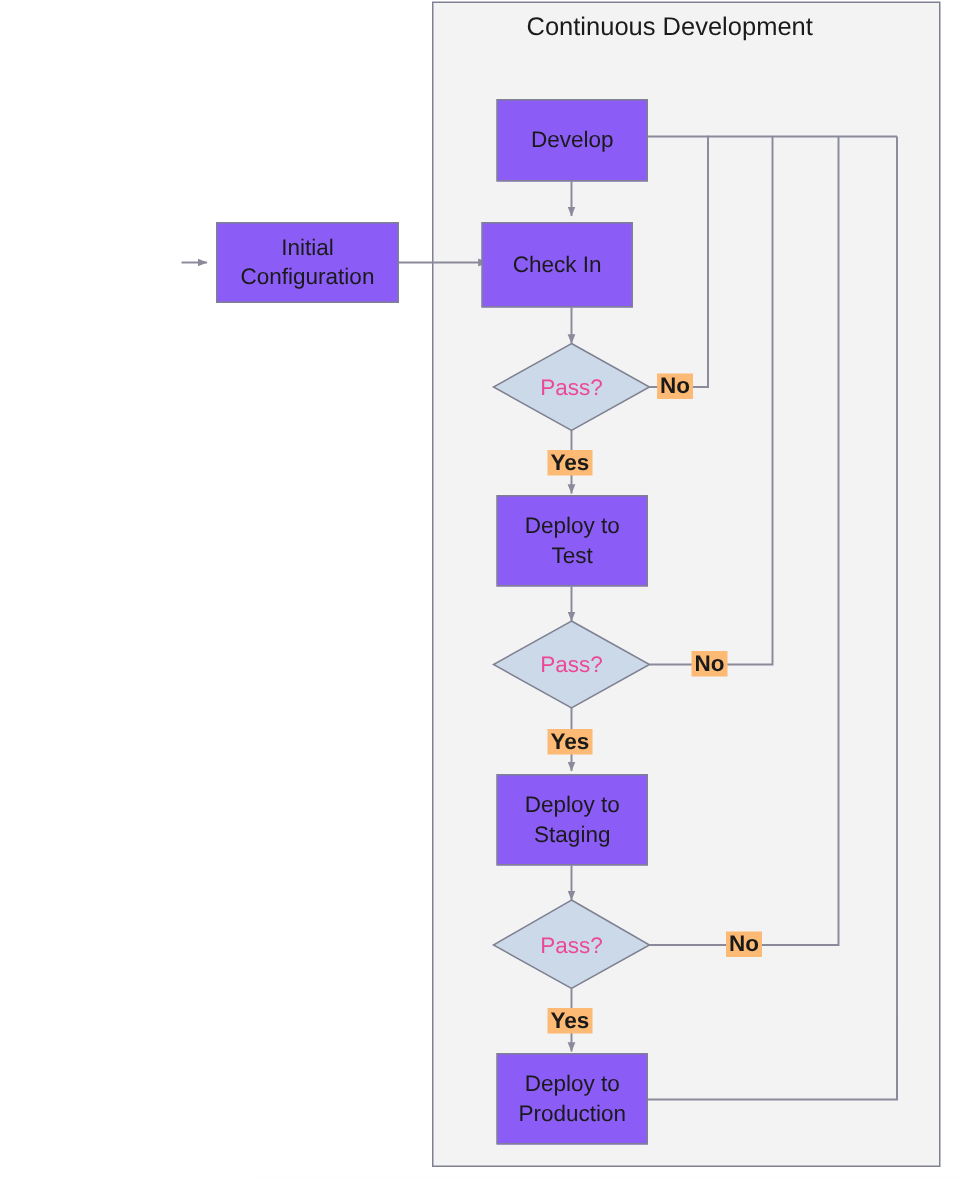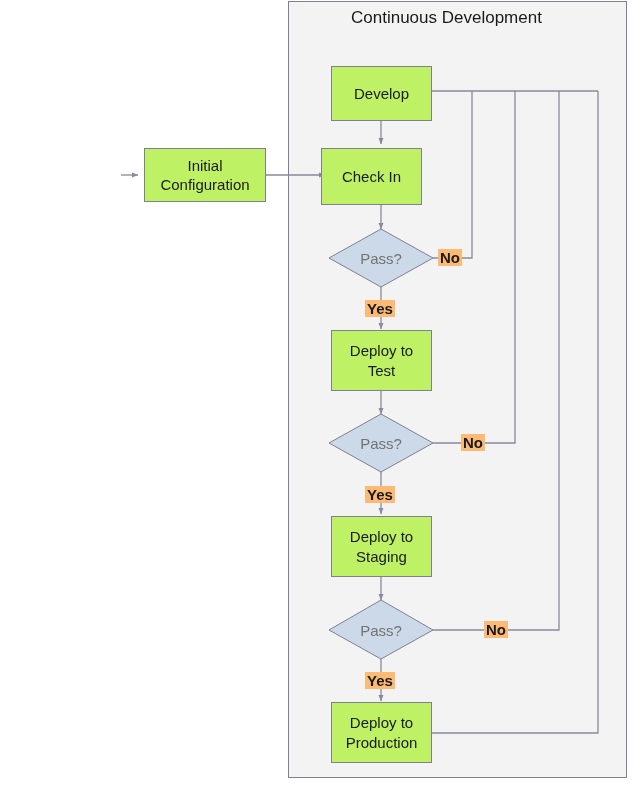--- a/index.html
+++ b/index.html
@@ -32,30 +32,30 @@
     display: flex;
     align-items: center;
     justify-content: center;
     text-align: center;
     font-size: 15px;
     color: #1a1a1a;
     line-height: 1.28;
     white-space: pre-line;
   }
   .process {
-    background: #bef264;
+    background: #8b5cf6;
     border: 1px solid #7f8091;
   }
   .diamond-label {
     position: absolute;
     display: flex;
     align-items: center;
     justify-content: center;
     font-size: 15px;
-    color: #737373;
+    color: #ec4899;
     pointer-events: none;
   }
   .edge-label {
     position: absolute;
     background: #ffffff;
     font-size: 15px;
     color: #1a1a1a;
     line-height: 1;
     padding: 1px 2px;
     white-space: nowrap;

